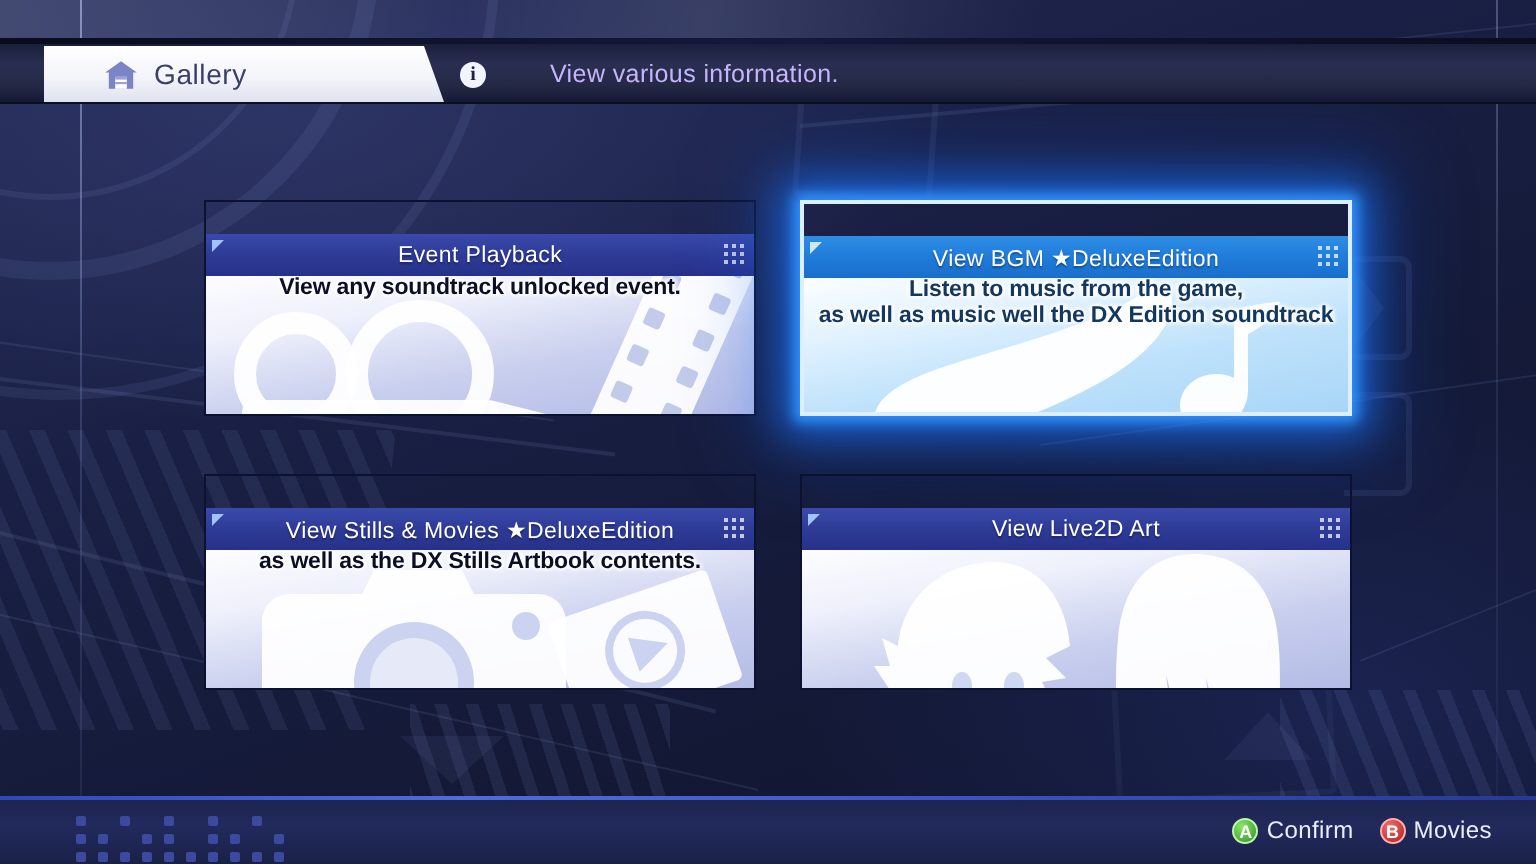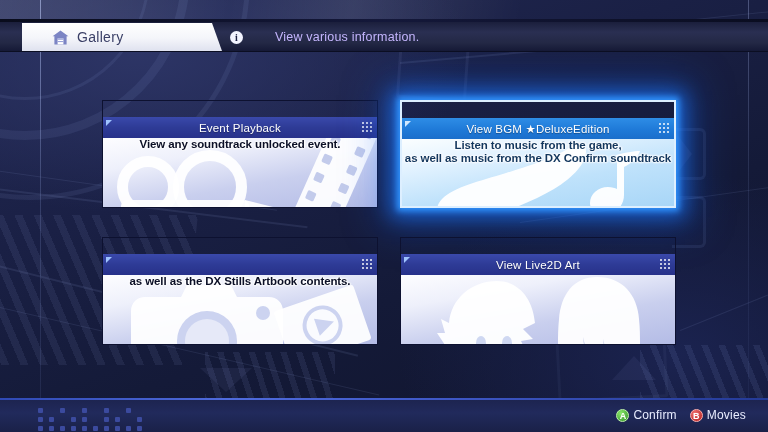--- a/index.html
+++ b/index.html
@@ -337,28 +337,29 @@
                    C184 26 172 40 152 52 C128 66 96 78 72 84
                    C64 86 58 86 52 86 Z" fill="rgba(255,255,255,0.95)"></path>
           <path d="M54 86 L54 74 C54 70 58 68 62 70 L70 76 L70 86 Z" fill="rgba(255,255,255,0.95)"></path>
           <path d="M214 18 C222 16 232 14 238 14 C236 20 230 26 222 30 L222 58
                    C222 70 212 78 202 78 C194 78 188 73 188 66
                    C188 57 196 50 206 50 C210 50 213 51 215 52 L215 22 Z" fill="rgba(255,255,255,0.95)"></path>
         </svg>
       </div>
       <div class="card-desc">
         <span>Listen to music from the game,</span>
-        <span>as well as music from the DX Confirm soundtrack</span>
+        <span>as well as music well the DX Edition soundtrack</span>
       </div>
     </div>
   </div>
 
   <div class="card c2">
     <div class="card-title">
       <span class="tcorner"></span>
+      <span class="card-title-label">View Stills &amp; Movies ★DeluxeEdition</span>
       <span class="dotgrid">
         <i></i>
           <i></i>
           <i></i>
           <i></i>
           <i></i>
           <i></i>
           <i></i>
           <i></i>
           <i></i>

